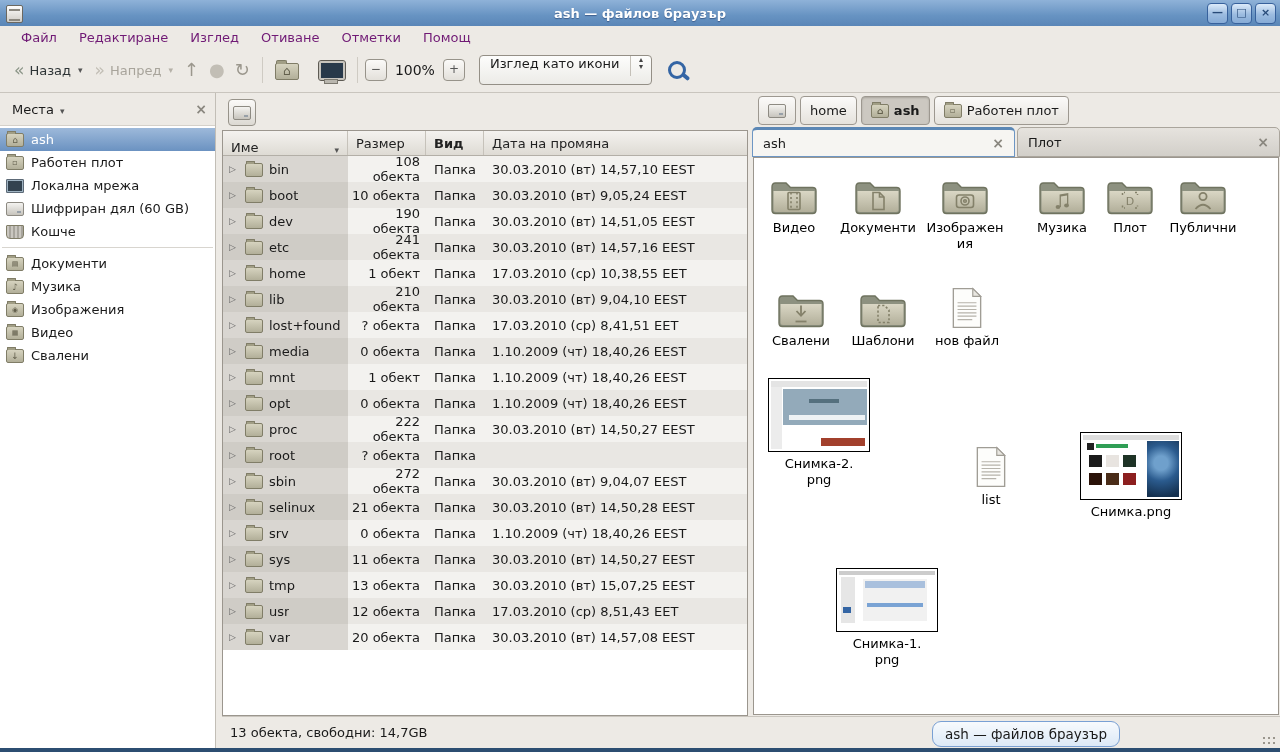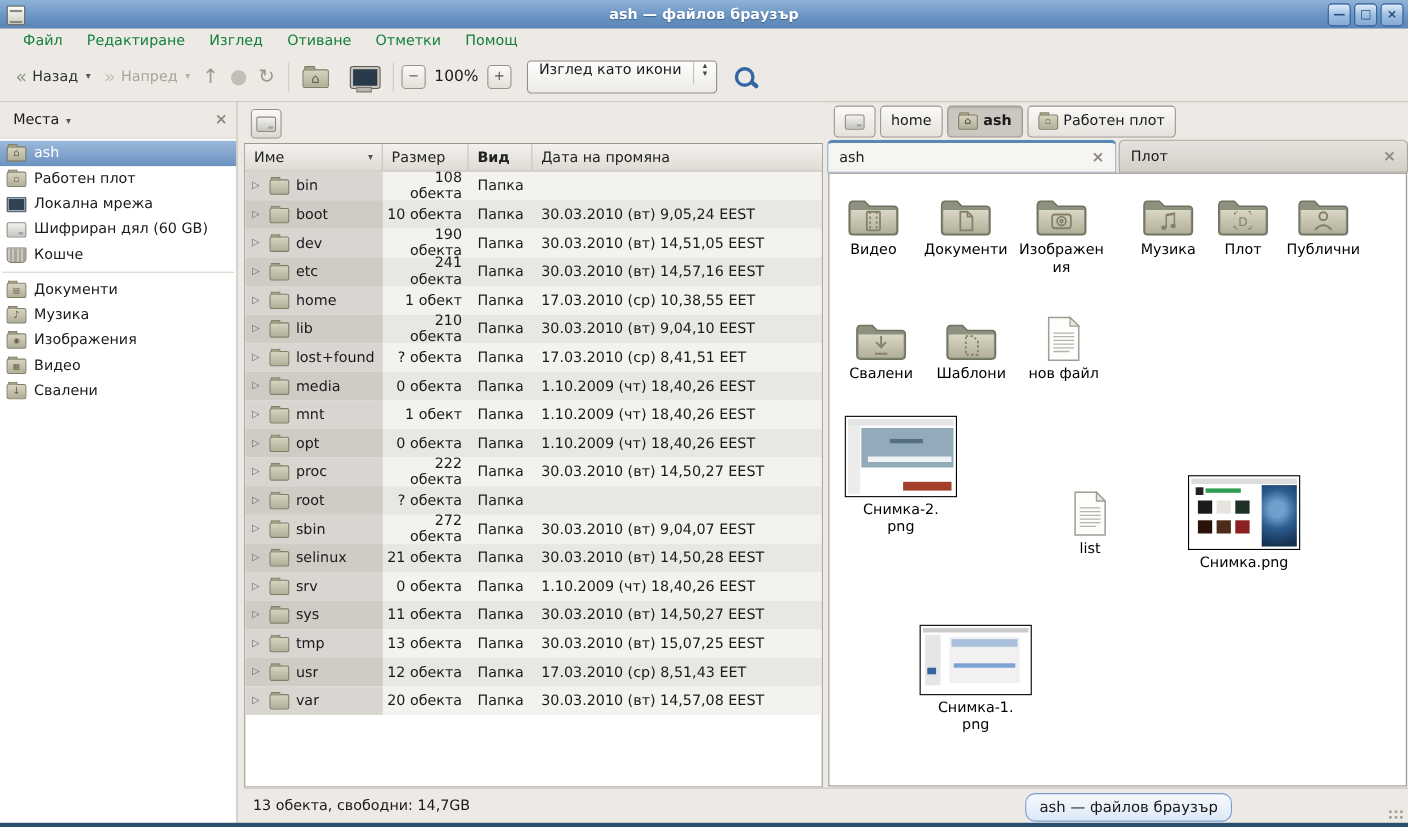--- a/index.html
+++ b/index.html
@@ -15,21 +15,21 @@
   #title-icon::after{content:"";position:absolute;left:2px;top:3px;right:2px;height:8px;
     border-top:2px solid #8a877f;border-bottom:2px solid #8a877f;}
   #title-text{flex:1;text-align:center;color:#fff;font-weight:bold;font-size:13px;text-shadow:0 1px 1px #3d5e8c;}
   .winbtns{position:absolute;right:4px;top:3px;display:flex;gap:3px;}
   .winbtn{width:19px;height:19px;border:1px solid #37619c;border-radius:4px;
     background:linear-gradient(#dcebfa,#9cbce0 55%,#86abd6);color:#274a78;font-size:11px;line-height:17px;
     text-align:center;font-weight:bold;}
   
   #menubar{position:absolute;left:0;top:26px;width:1280px;height:22px;background:#edeae5;
     display:flex;align-items:center;padding-left:10px;box-sizing:border-box;}
-  .menu-item{padding:2px 11px;color:#15803d;}
+  .menu-item{padding:2px 11px;color:#701a75;}
   
   #toolbar{position:absolute;left:0;top:48px;width:1280px;height:45px;background:#edeae5;
     border-bottom:1px solid #c9c5be;display:flex;align-items:center;padding-left:8px;box-sizing:border-box;}
   .tbtn{display:flex;align-items:center;gap:5px;padding:4px 6px;border-radius:3px;color:#2e3436;}
   .tbtn .glyph{font-size:17px;line-height:16px;color:#8c9688;}
   .tbtn.disabled{color:#a8a49b;}
   .tbtn.disabled .glyph{color:#c2beb5;}
   .caret{font-size:9px;color:#555;margin-left:2px;}
   .tbtn.disabled .caret{color:#b5b1a8;}
   .tsep{width:1px;height:26px;background:#cfcbc3;margin:0 7px;}
@@ -93,21 +93,21 @@
   #midpane{position:absolute;left:222px;top:93px;width:526px;height:623px;}
   #mid-topstrip{height:37px;background:#edeae5;position:relative;}
   #mid-locbtn{position:absolute;left:6px;top:6px;width:26px;height:25px;border:1px solid #97938a;border-radius:4px;
     background:linear-gradient(#fbfaf8,#dcd9d3);display:flex;align-items:center;justify-content:center;}
   #listview{position:absolute;left:0;top:37px;right:0;bottom:0;background:#fff;
     border:1px solid #9b968e;box-sizing:border-box;display:flex;flex-direction:column;}
   #list-headers{display:flex;height:24px;flex:none;background:linear-gradient(#f4f2ef,#dedbd4);
     border-bottom:1px solid #b3afa7;}
   .hcell{display:flex;align-items:center;padding:0 8px;border-right:1px solid #c6c2ba;box-sizing:border-box;color:#222;}
   .hcell .sort{margin-left:auto;font-size:9px;color:#555;}
-  .h-name{width:125px;}
+  .h-name{width:125px;align-items:flex-end;}
   .h-size{width:78px;}
   .h-type{width:58px;font-weight:bold;}
   .h-date{flex:1;border-right:none;}
   #rows{flex:1;overflow:hidden;}
   .trow{display:flex;height:26px;align-items:center;font-size:13px;}
   .trow:nth-child(odd) .c-name{background:#d9d6d1;}
   .trow:nth-child(odd){background:#f3f2ef;}
   .trow:nth-child(even) .c-name{background:#cfccc6;}
   .trow:nth-child(even){background:#e9e7e3;}
   .c-name{width:125px;height:100%;display:flex;align-items:center;gap:6px;padding-left:6px;box-sizing:border-box;}
@@ -384,20 +384,21 @@
       <div id="rows">
 
       <div class="trow">
           <span class="c-name">
             <span class="expander">▷</span>
             <span class="si ic-folder"></span>
             <span class="fname">bin</span>
           </span>
           <span class="c-size">108 обекта</span>
           <span class="c-type">Папка</span>
+          <span class="c-date">30.03.2010 (вт) 14,57,10 EEST</span>
         </div>
           <div class="trow">
           <span class="c-name">
             <span class="expander">▷</span>
             <span class="si ic-folder"></span>
             <span class="fname">boot</span>
           </span>
           <span class="c-size">10 обекта</span>
           <span class="c-type">Папка</span>
           <span class="c-date">30.03.2010 (вт) 9,05,24 EEST</span>

